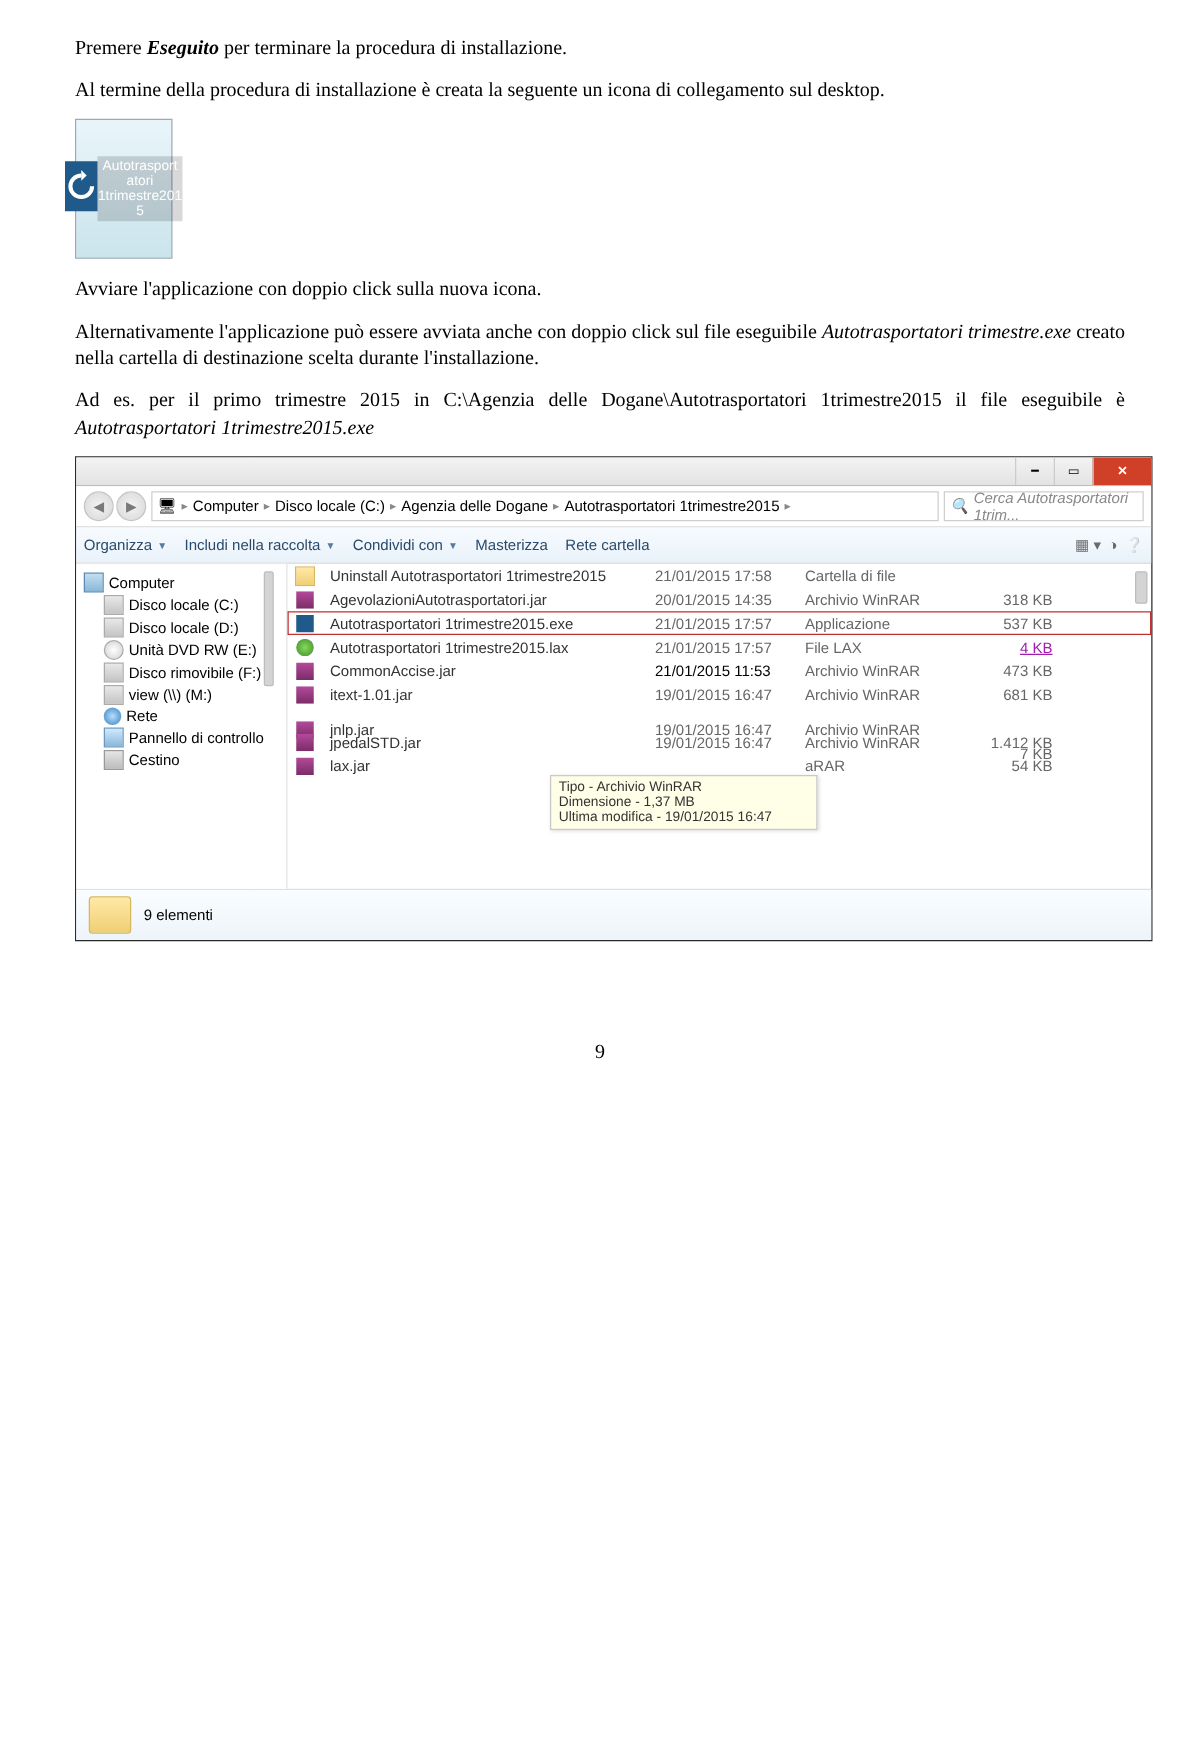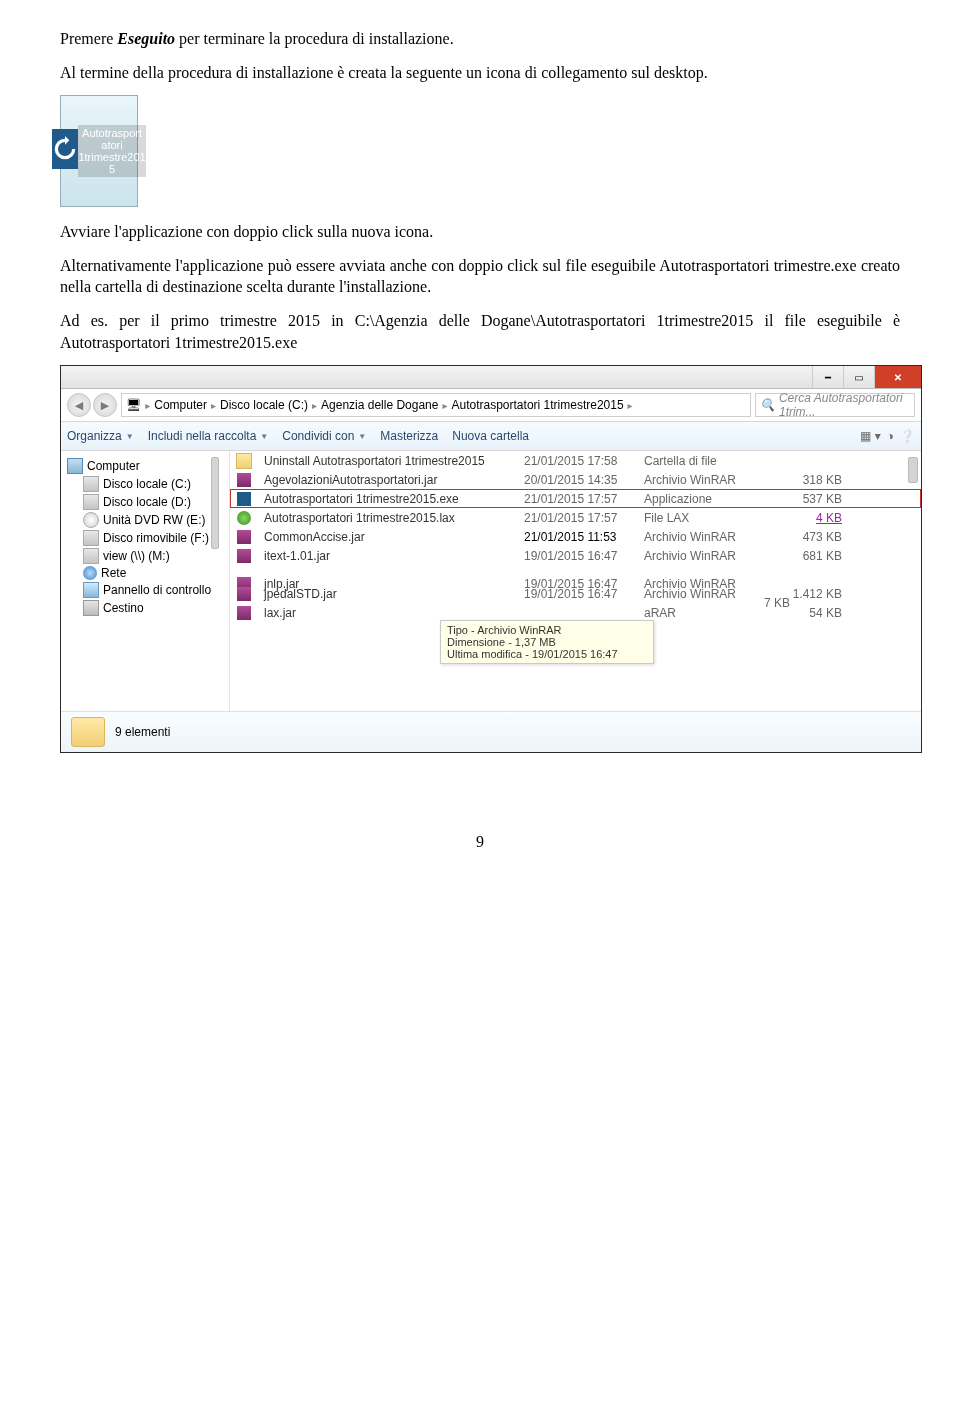--- a/index.html
+++ b/index.html
@@ -7,21 +7,21 @@
     font-size: 16px;
     width: 960px;
     margin: 0;
     padding: 20px 60px 20px 60px;
     box-sizing: border-box;
     color: #000;
     background: #fff;
   }
   p { margin: 8px 0 12px 0; line-height: 1.35; }
   .bold-ital { font-weight: bold; font-style: italic; }
-  .ital { }
+  .ital { font-style: italic; }
   .just { text-align: justify; }
   .desktop-icon {
     width: 76px;
     height: 110px;
     background: linear-gradient(#e9f5fa, #cbe4ec);
     border: 1px solid #9ab;
     display: flex;
     align-items: center;
     justify-content: center;
     margin: 6px 0 14px 0;
@@ -254,21 +254,21 @@
       </div>
     <div class="tb">
         <span>Includi nella raccolta</span>
         <span class="drop">▼</span>
       </div>
     <div class="tb">
         <span>Condividi con</span>
         <span class="drop">▼</span>
       </div>
     <div class="tb">Masterizza</div>
-    <div class="tb">Nuova cartella</div>
+    <div class="tb">Rete cartella</div>
     <div class="spacer"></div>
     <div class="view-icons">
       <span>▦ ▾</span>
       <span>◑</span>
       <span>❔</span>
     </div>
   </div>
 
   <div class="content" style="position:relative;">
     <div class="side">
@@ -371,21 +371,21 @@
             <div style="color: rgb(102, 102, 102);">Archivio WinRAR</div>
             <div style="color: rgb(102, 102, 102); text-align: right;">681 KB</div>
           </div>
           <div class="row">
             <div class="ico">
               <span class="rar-ico"></span>
             </div>
             <div>jnlp.jar</div>
             <div style="color: rgb(102, 102, 102);">19/01/2015 16:47</div>
             <div style="color: rgb(102, 102, 102);">Archivio WinRAR</div>
-            <div style="color: rgb(102, 102, 102);  margin-top: 38px;">7 KB</div>
+            <div style="color: rgb(102, 102, 102); text-align: right; margin-top: 38px;">7 KB</div>
           </div>
           <div class="row">
             <div class="ico">
               <span class="rar-ico"></span>
             </div>
             <div>jpedalSTD.jar</div>
             <div style="color: rgb(102, 102, 102);">19/01/2015 16:47</div>
             <div style="color: rgb(102, 102, 102);">Archivio WinRAR</div>
             <div style="color: rgb(102, 102, 102); text-align: right;">1.412 KB</div>
           </div>

